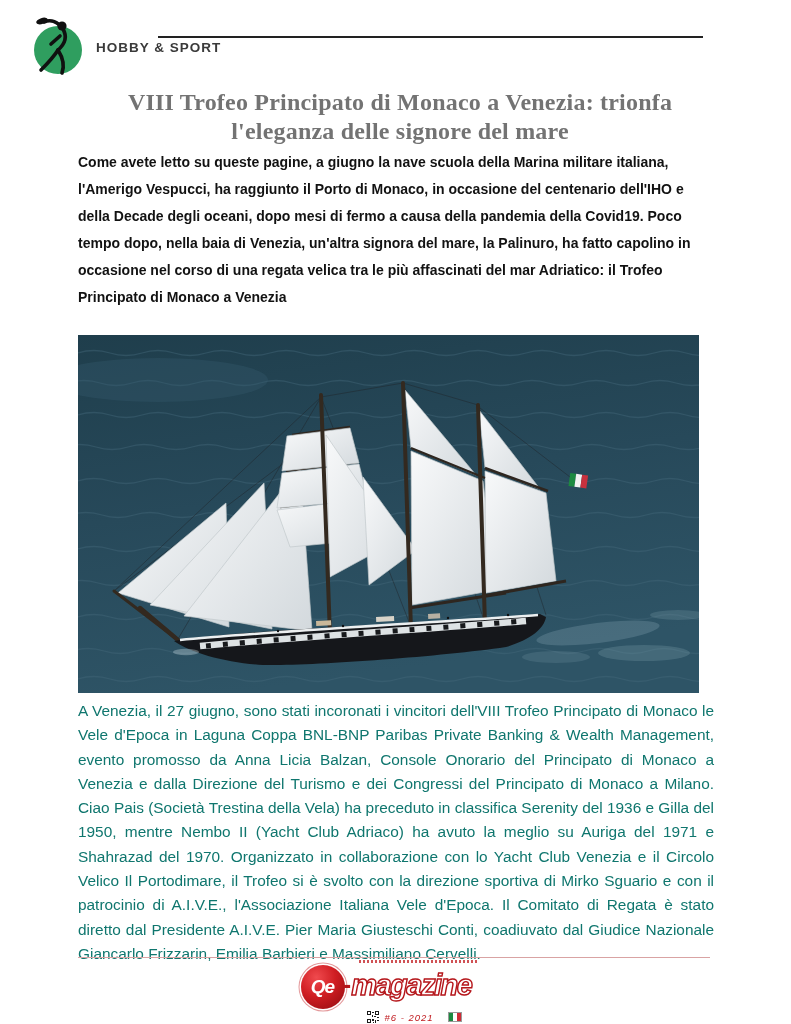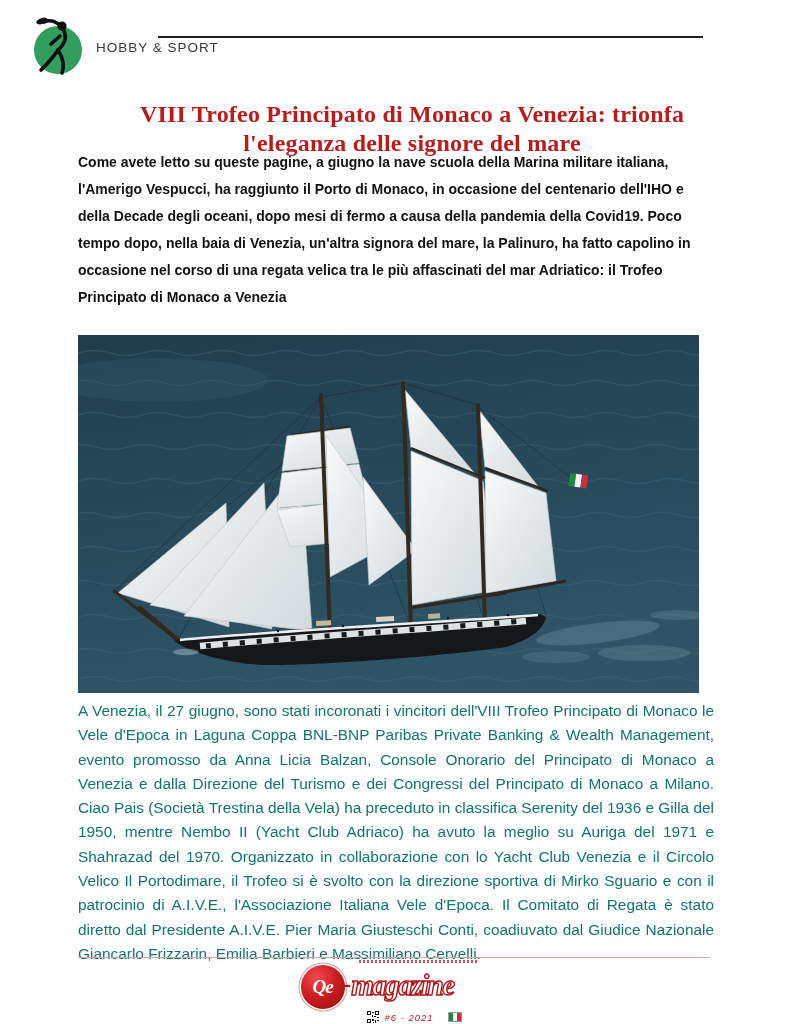--- a/index.html
+++ b/index.html
@@ -4,21 +4,21 @@
 <style>
   html,body{margin:0;padding:0;background:#e9e9e9;}
   .page{
     position:relative; width:791px; height:1024px; background:#ffffff;
     font-family:"Liberation Sans", sans-serif; overflow:hidden; margin:0 auto;
   }
   
   .hdr-logo{position:absolute; left:28px; top:12px; width:62px; height:66px;}
   .hdr-brand{
     position:absolute; left:96px; top:40px; font-size:13.5px; letter-spacing:1px;
-    color:#3a3a3a; font-weight:400;
+    color:#3a3a3a; font-weight:700;
   }
   .hdr-rule{position:absolute; left:158px; top:36px; width:545px; height:2px; background:#222;}
   
   .title{
     position:absolute; left:78px; top:84px; width:636px; text-align:center;
     font-family:"Liberation Serif", serif; font-weight:bold; font-size:24px;
     line-height:29px; letter-spacing:.2px;
   }
   
   .intro{
@@ -34,21 +34,21 @@
     position:absolute; left:78px; top:699px; width:636px;
     font-size:15.4px; line-height:24.3px; color:#0f766e; text-align:justify;
   }
   
   .footer-rule{position:absolute; left:78px; top:957px; width:632px; border-top:1px solid #d9a3a3;}
   .footer-logo{position:absolute; left:50%; top:960px; transform:translateX(-50%); width:190px;}
   .micro-bar{
     margin:0 0 1px 58px; width:118px; height:3px; opacity:.75;
     background:repeating-linear-gradient(90deg,#c0181d 0 2px,rgba(255,255,255,0) 2px 4px);
   }
-  .logo-row{position:relative; height:46px; display:flex; align-items:center;font-family:Liberation Serif, serif;}
+  .logo-row{position:relative; height:46px; display:flex; align-items:center;}
   .qe-circle{
     width:44px; height:44px; border-radius:50%; flex:0 0 auto;
     background:radial-gradient(circle at 35% 28%, #f04a4e 0%, #cf1d22 45%, #8e0b0f 100%);
     box-shadow:0 0 0 1.5px #fff, 0 0 0 2.5px #e4999b;
     display:flex; align-items:center; justify-content:center;
     color:#fff; font-weight:bold; font-style:italic; font-size:19px; letter-spacing:-1px;
   }
   .logo-dash{color:#b5161b; font-weight:bold; font-size:26px; margin:0 0 6px -2px;}
   .magazine-text{
     font-weight:bold; font-style:italic; font-size:29px; letter-spacing:-1.5px;
@@ -77,21 +77,21 @@
         <path d="M30,38 C25,46 19,52 13,58"></path>
         <path d="M30,38 C35,46 37,53 34,61"></path>
       </g>
       <circle cx="34" cy="14" r="4.6" fill="#101010"></circle>
       <ellipse cx="14" cy="9" rx="6" ry="3" fill="#101010" transform="rotate(-18 14 9)"></ellipse>
     </svg>
   </div>
   <div class="hdr-brand">HOBBY &amp; SPORT</div>
   <div class="hdr-rule"></div>
 
-  <h1 class="title" style="color:#b91c1c; margin:16px;">VIII Trofeo Principato di Monaco a Venezia: trionfa l'eleganza delle signore del mare</h1>
+  <h1 class="title" style="color:#737373; margin:4px;">VIII Trofeo Principato di Monaco a Venezia: trionfa l'eleganza delle signore del mare</h1>
 
   <p class="intro" style="margin:0;">Come avete letto su queste pagine, a giugno la nave scuola della Marina militare italiana, l'Amerigo Vespucci, ha raggiunto il Porto di Monaco, in occasione del centenario dell'IHO e della Decade degli oceani, dopo mesi di fermo a causa della pandemia della Covid19. Poco tempo dopo, nella baia di Venezia, un'altra signora del mare, la Palinuro, ha fatto capolino in occasione nel corso di una regata velica tra le più affascinati del mar Adriatico: il Trofeo Principato di Monaco a Venezia</p>
 
   <div class="photo">
     <svg viewBox="0 0 621 358" width="621" height="358">
       <defs>
         <linearGradient id="sea" x1="0" y1="0" x2="0.25" y2="1">
           <stop offset="0" stop-color="#1f3e4c"></stop>
           <stop offset="0.5" stop-color="#27495a"></stop>
           <stop offset="1" stop-color="#2e5466"></stop>

